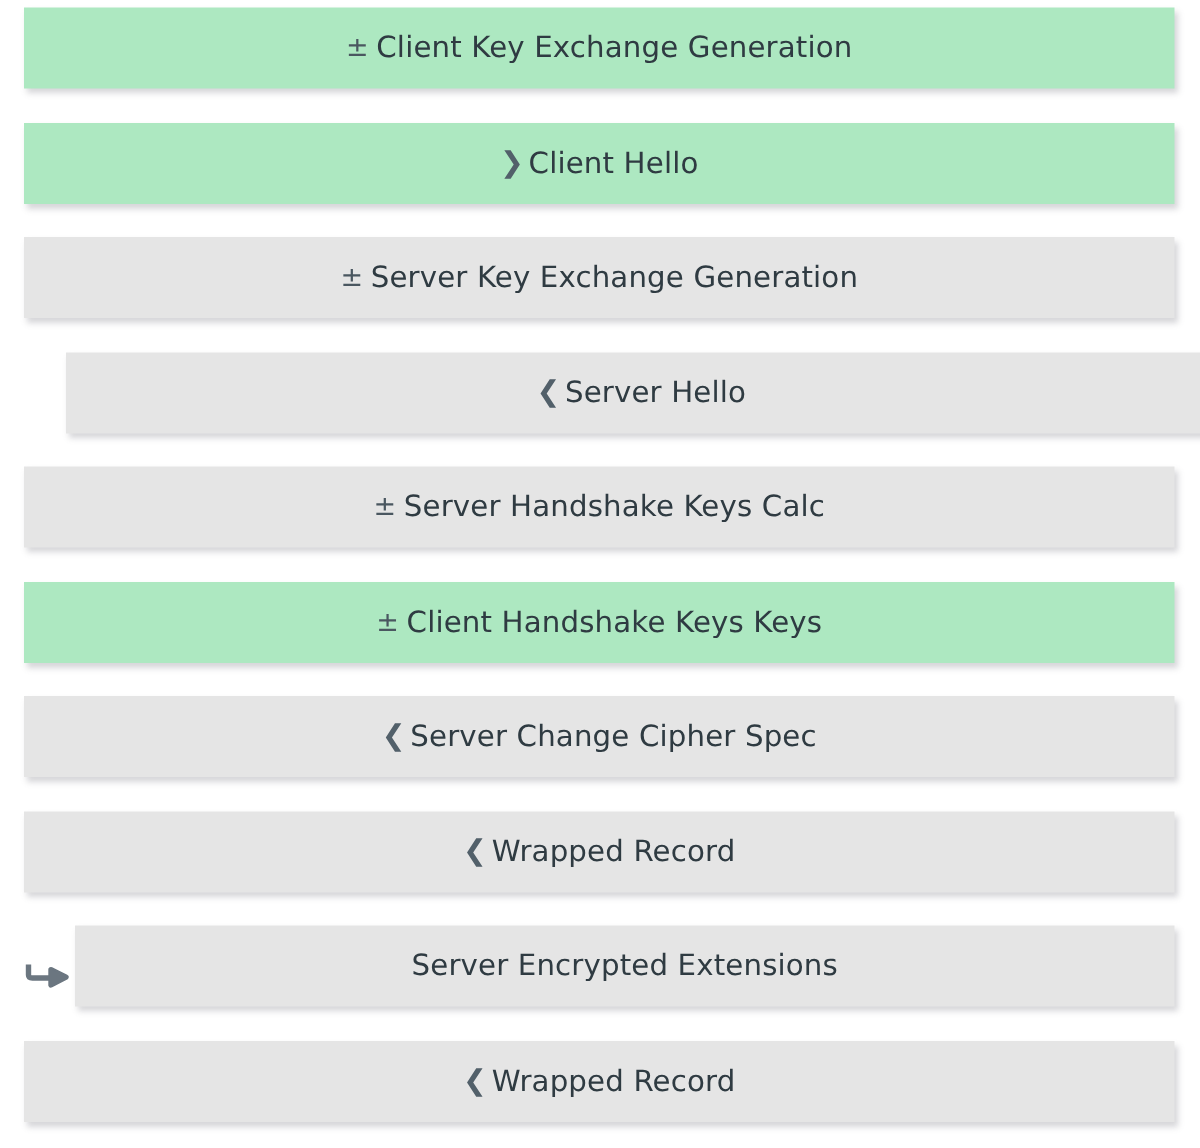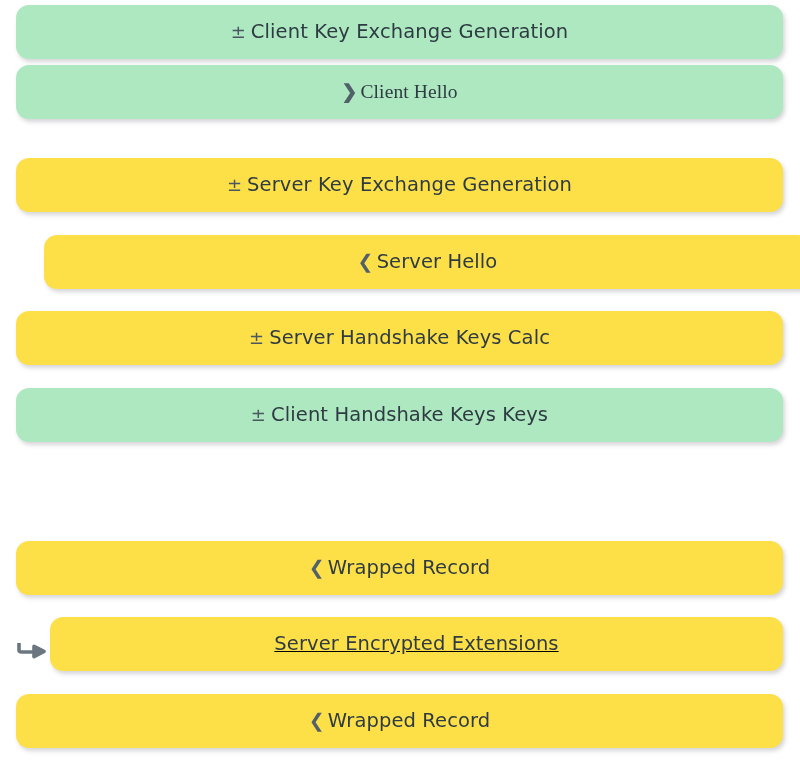--- a/index.html
+++ b/index.html
@@ -22,38 +22,37 @@
     box-sizing: border-box;
     padding: 0;
   }
 
   .flow-row {
     position: absolute;
     left: 16px;
     width: 767px;
     height: 54px;
     box-sizing: border-box;
-    border-radius: 13px;
+    border-radius: 0;
     display: flex;
     align-items: center;
     justify-content: center;
     box-shadow: 2px 3px 4px rgba(120, 120, 130, 0.30);
   }
 
   .flow-row.indented {
     left: 50px;
     width: 733px;
-    text-decoration: underline;
   }
 
   .flow-row.client {
     background: #ade8c1;
   }
   .flow-row.server {
-    background: #fde047;
+    background: #e5e5e5;
   }
 
   .row-text {
     color: #2f3b42;
     font-size: 19.5px;
     font-weight: 400;
     letter-spacing: 0.1px;
     white-space: nowrap;
     line-height: 1;
   }
@@ -87,34 +86,37 @@
     display: block;
   }
 </style>
 </head>
 <body>
 
 <div id="flow-list">
     <div class="flow-row client" style="top: 5px;">
       <span class="row-text"><span class="dir-glyph pm">±</span><span>Client Key Exchange Generation</span></span>
     </div>
-    <div class="flow-row client" style="top: 65px; font-family: Liberation Serif, serif;">
+    <div class="flow-row client" style="top: 82px;">
       <span class="row-text"><span class="dir-glyph">❯</span><span>Client Hello</span></span>
     </div>
     <div class="flow-row server" style="top: 158px;">
       <span class="row-text"><span class="dir-glyph pm">±</span><span>Server Key Exchange Generation</span></span>
     </div>
     <div class="flow-row server" style="top: 235px; margin-left: 28px;">
       <span class="row-text"><span class="dir-glyph">❮</span><span>Server Hello</span></span>
     </div>
     <div class="flow-row server" style="top: 311px; text-align: right;">
       <span class="row-text"><span class="dir-glyph pm">±</span><span>Server Handshake Keys Calc</span></span>
     </div>
     <div class="flow-row client" style="top: 388px;">
       <span class="row-text"><span class="dir-glyph pm">±</span><span>Client Handshake Keys Keys</span></span>
+    </div>
+    <div class="flow-row server" style="top: 464px;">
+      <span class="row-text"><span class="dir-glyph">❮</span><span>Server Change Cipher Spec</span></span>
     </div>
     <div class="flow-row server" style="top: 541px;">
       <span class="row-text"><span class="dir-glyph">❮</span><span>Wrapped Record</span></span>
     </div>
     <div class="arrow-marker" style="top: 638px;">
       <svg width="30" height="22" viewBox="0 0 30 22" aria-hidden="true">
         <path d="M3 4 L3 11 Q3 13 5.6 13 L18 13 L18 7.4 L28 12.4 L18 17.6 L18 13" fill="none" stroke="#6b7680" stroke-width="3.6" stroke-linejoin="round" stroke-linecap="butt"></path>
         <path d="M17 6.6 L28.5 12.4 L17 18.4 Z" fill="#6b7680"></path>
       </svg>
     </div>

